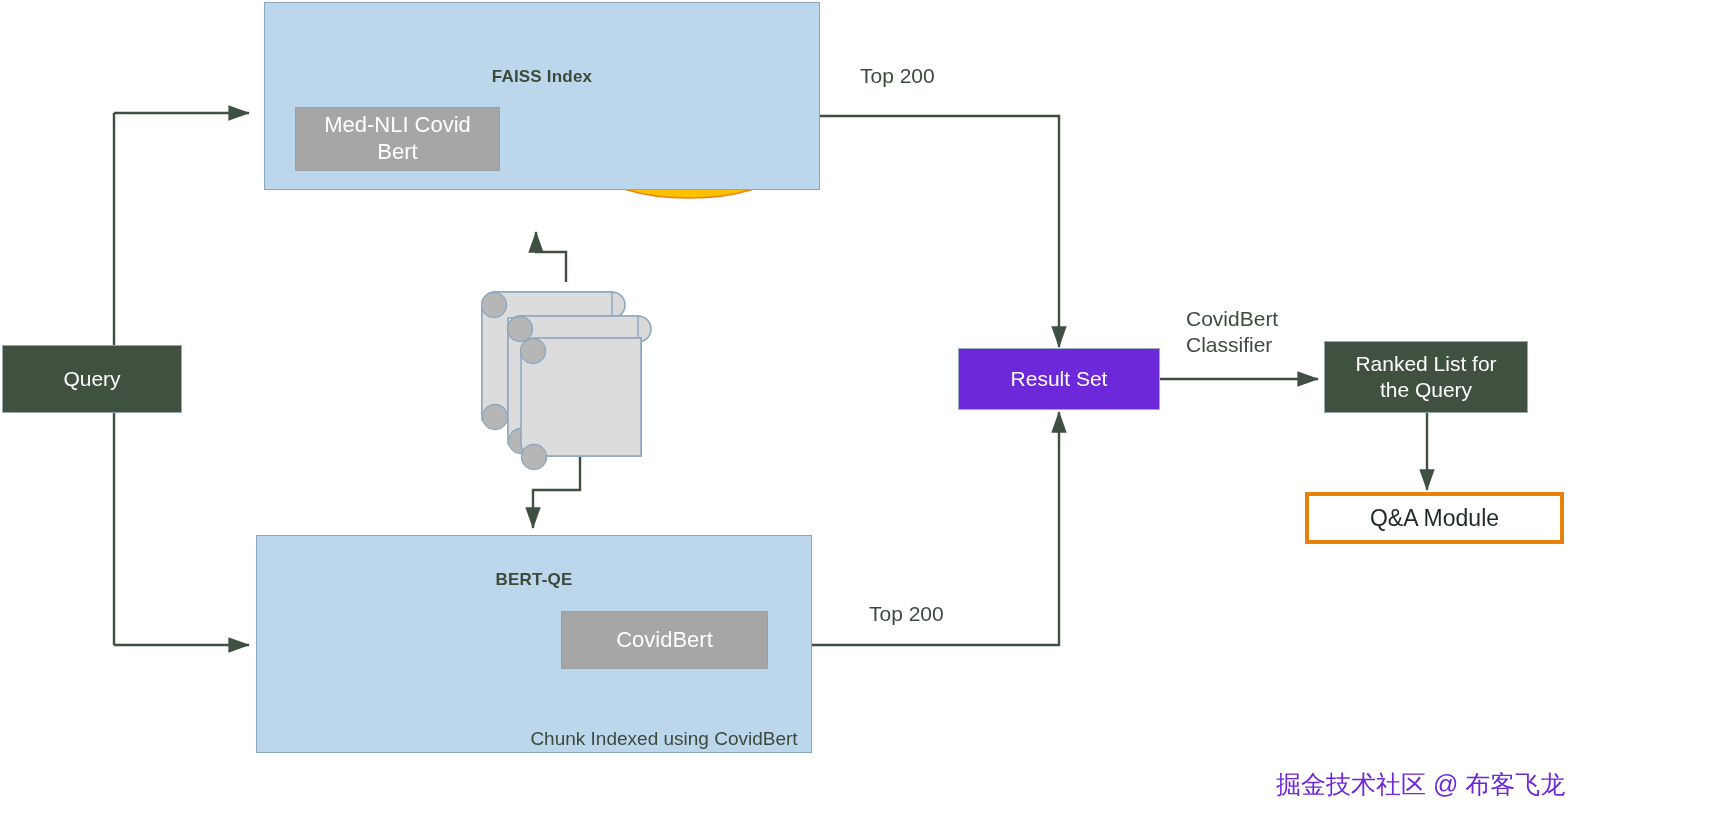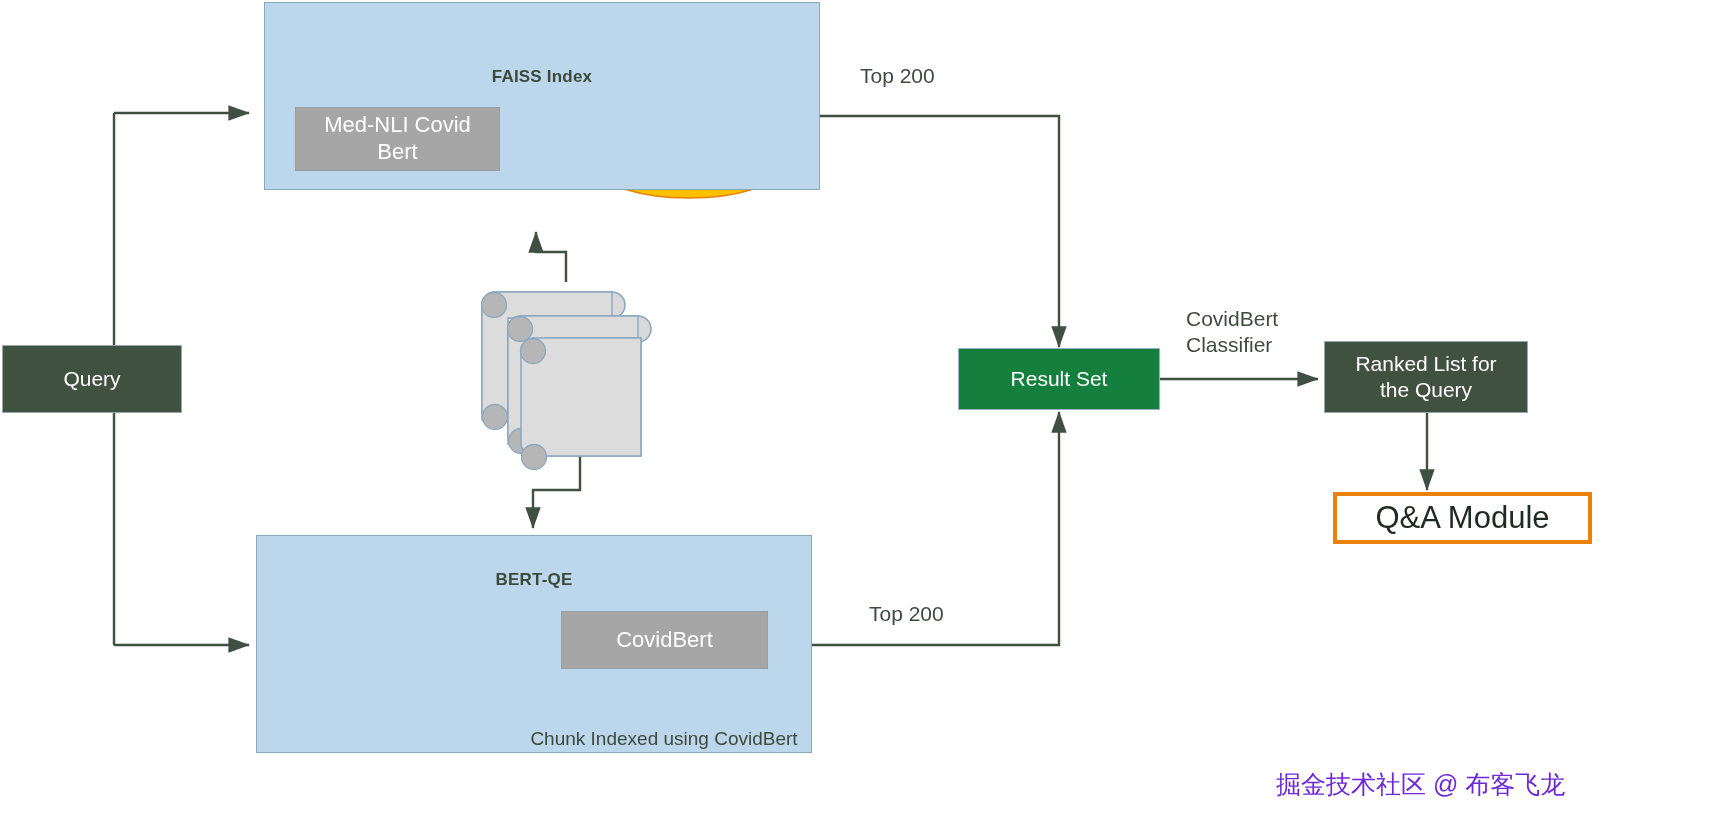--- a/index.html
+++ b/index.html
@@ -39,37 +39,36 @@
     border:1px solid #9a9fa3;
     color:#ffffff;
     display:flex;align-items:center;justify-content:center;
     text-align:center;
     line-height:1.22;
     font-size:22px;
   }
 
   
   .orangebox{
-    background:#15803d;
+    background:#6d28d9;
     border:1px solid #9ab0c2;
     color:#ffffff;
     display:flex;align-items:center;justify-content:center;
     text-align:center;
     font-size:21px;
   }
 
   
   .qabox{
     background:#ffffff;
     border:4px solid #e8820c;
     color:#1f2a22;
     display:flex;align-items:center;justify-content:center;
     text-align:center;
-    font-size:31px;
-    margin-left:28px;
+    font-size:23px;
   }
 
   
   .label{
     color:#3f4a3f;
     font-size:21px;
     line-height:1.24;
     white-space:pre-line;
   }
   .caption{

